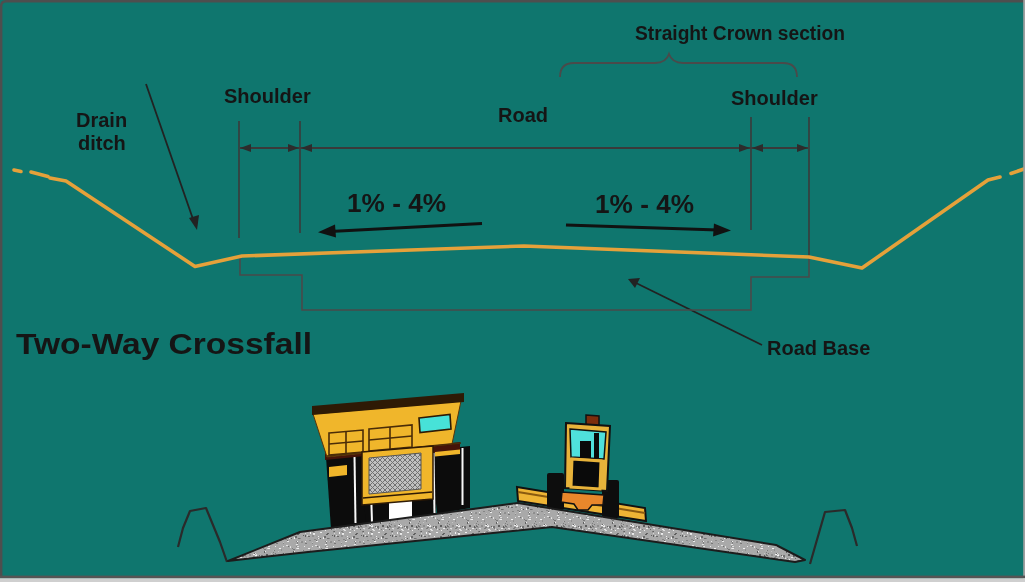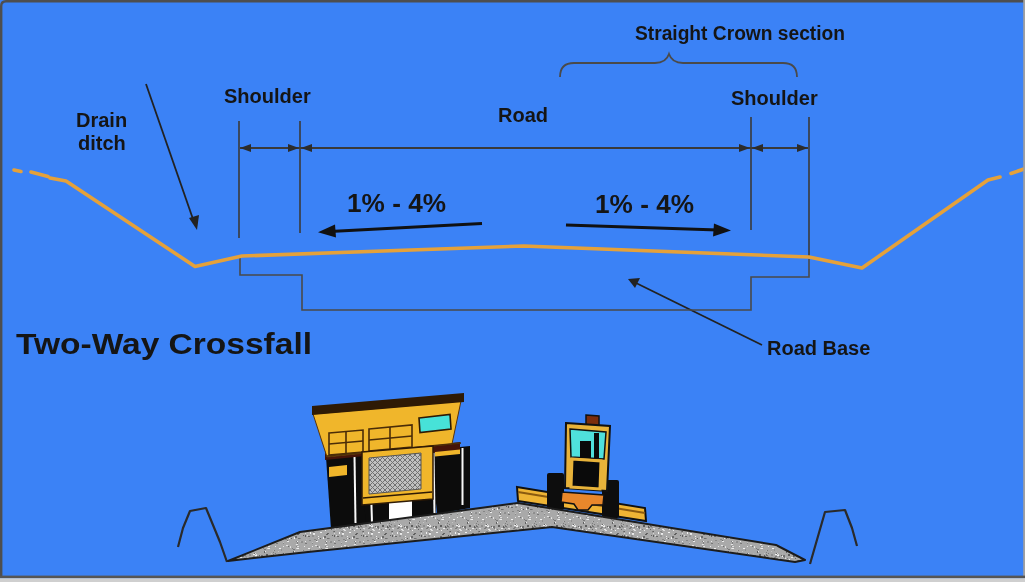--- a/index.html
+++ b/index.html
@@ -1,16 +1,16 @@
 <!DOCTYPE html>
 <html><head>
 <meta charset="utf-8">
 <style>
   html,body{margin:0;padding:0;background:#fff;}
-  #stage{position:relative;width:1025px;height:582px;background:#3b82f6;overflow:hidden;}
+  #stage{position:relative;width:1025px;height:582px;background:#0f766e;overflow:hidden;}
   svg text{font-family:"Liberation Sans",sans-serif;font-weight:bold;fill:#151515;}
 </style>
 </head>
 <body>
 <div id="stage">
 <svg width="1025" height="582" viewBox="0 0 1025 582">
   <defs>
     <pattern id="gravel" width="29" height="29" patternUnits="userSpaceOnUse">
       <rect width="29" height="29" fill="#a9a9a9"></rect>
       <rect x="10" y="4" width="2" height="2" fill="rgb(93,93,93)"></rect>

